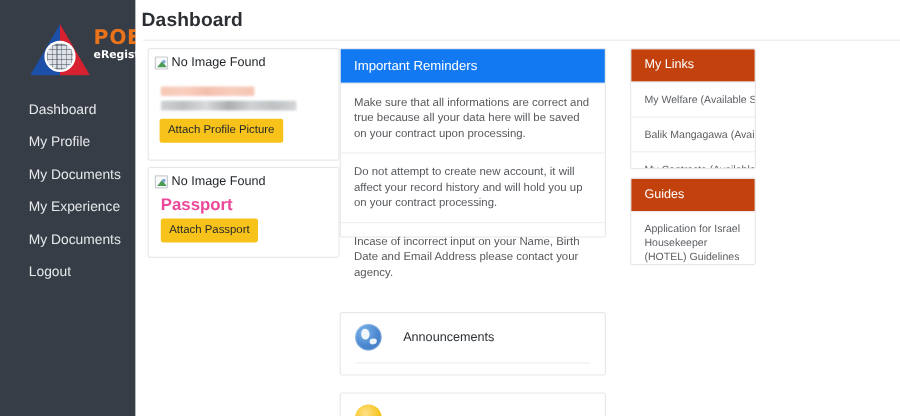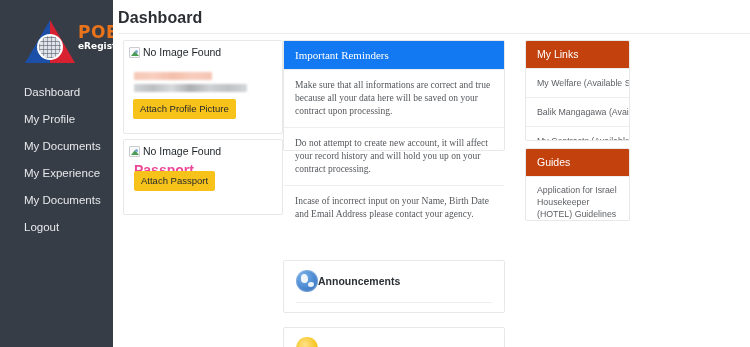--- a/index.html
+++ b/index.html
@@ -155,24 +155,24 @@
     pointer-events: none;
   }
 
   
   #passport-card { left: 10px; top: 139px; width: 160px; height: 76px; }
   .passport-title {
     position: absolute; left: 10px; top: 22px;
     font-size: 14px; font-weight: bold; color: #ec4899;
     line-height: 17px;
   }
-  #btn-attach-passport { left: 10px; top: 31px; text-align: right; }
-
-  
-  #reminders-card { left: 170px; top: 40px; width: 222px; height: 111px; font-family: Liberation Serif, serif; }
+  #btn-attach-passport { left: 10px; top: 42px; text-align: right; }
+
+  
+  #reminders-card { left: 170px; top: 40px; width: 222px; height: 158px; }
   .panel-head-blue {
     background: #1279f2;
     color: #ffffff;
     font-size: 11px;
     line-height: 14px;
     padding: 7px 0 7px 11px;
     font-weight: normal;
   }
   .reminder {
     padding: 9px 11px 9px 11px;
@@ -196,21 +196,22 @@
     content:""; position:absolute; left:5px; top:4px;
     width:7px; height:9px; border-radius: 45% 55% 50% 50%;
     background:#f1f6fb;
   }
   .globe-ico::after {
     content:""; position:absolute; right:4px; bottom:5px;
     width:6px; height:5px; border-radius: 50% 40% 55% 45%;
     background:#eaf2fa;
   }
   .ann-label {
-    font-size: 10.5px; font-weight: bold; color: #2b3035;
+    margin-left: 18px;
+    font-size: 10.5px; font-weight: normal; color: #2b3035;
     line-height: 13px;
   }
   .ann-rule {
     position:absolute; left: 12px; right: 12px; top: 41px;
     height: 1px; background: #eceef0;
   }
 
   
   #bottom-card { left: 170px; top: 327px; width: 222px; height: 30px; }
   .sun-ico {

